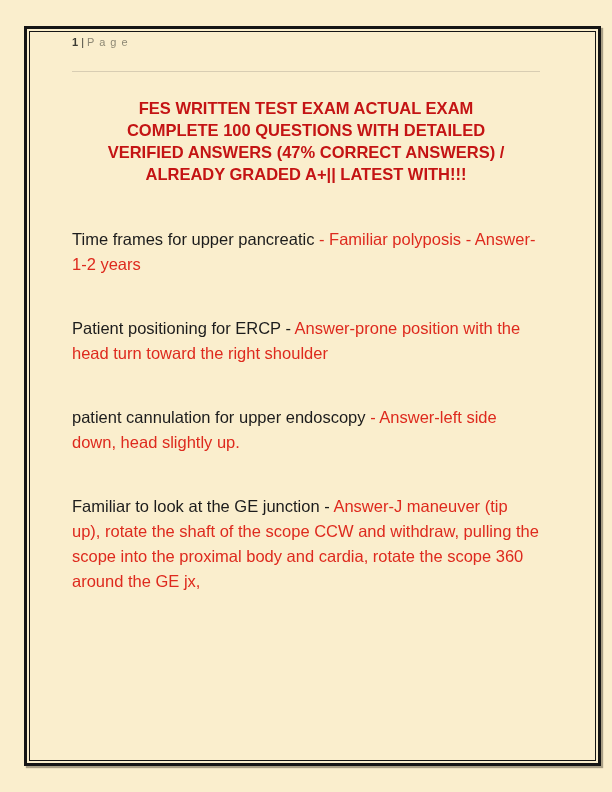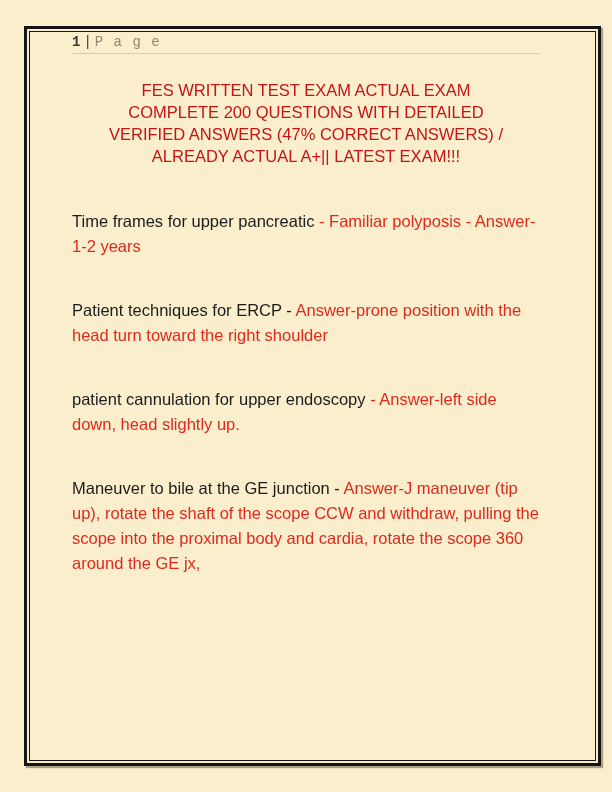--- a/index.html
+++ b/index.html
@@ -29,43 +29,42 @@
     box-shadow:2px 2px 1px rgba(70,62,48,0.45);
     background:var(--background);
   }
   .page-inner{
     width:100%; height:100%;
     border:1px solid var(--border-black);
     padding:4px 55px 0 42px;
     overflow:hidden;
   }
   .page-header{
-    font-size:14px;
+    font-size:11px;
     line-height:12px;
-    padding-bottom:5px;
+    padding-bottom:23px;
     border-bottom:1px solid var(--rule-color);
     color:var(--header-gray);
-    font-family:Liberation Mono, monospace;
   }
   .page-header .num{
     font-weight:bold;
     color:var(--header-dark);
   }
   .page-header .sep{
     color:var(--header-dark);
     padding:0 3px;
   }
   .page-header .lbl{
     letter-spacing:1px;
   }
   .doc-title{
     margin-top:25px;
     text-align:center;
     color:var(--title-red);
-    font-weight:normal;
+    font-weight:bold;
     font-size:16.5px;
     line-height:22px;
   }
   .doc-title .title-line{
     white-space:nowrap;
   }
   .qa-list{
     margin-top:42px;
   }
   .qa-item{
@@ -83,26 +82,26 @@
 
 <div class="page-frame">
   <div class="page-inner">
 
     <div class="page-header">
       <span class="num">1</span><span class="sep">|</span><span class="lbl">P a g e</span>
     </div>
 
     <div class="doc-title">
       <div class="title-line">FES WRITTEN TEST EXAM ACTUAL EXAM</div>
-      <div class="title-line">COMPLETE 200 QUESTIONS WITH DETAILED</div>
+      <div class="title-line">COMPLETE 100 QUESTIONS WITH DETAILED</div>
       <div class="title-line">VERIFIED ANSWERS (47% CORRECT ANSWERS) /</div>
-      <div class="title-line">ALREADY ACTUAL A+|| LATEST EXAM!!!</div>
+      <div class="title-line">ALREADY GRADED A+|| LATEST WITH!!!</div>
     </div>
 
     <div class="qa-list">
       <p class="qa-item"><span class="question">Time frames for upper pancreatic </span><span class="answer">- Familiar polyposis - Answer-1-2 years</span></p>
-      <p class="qa-item"><span class="question">Patient techniques for ERCP - </span><span class="answer">Answer-prone position with the head turn toward the right shoulder</span></p>
+      <p class="qa-item"><span class="question">Patient positioning for ERCP - </span><span class="answer">Answer-prone position with the head turn toward the right shoulder</span></p>
       <p class="qa-item"><span class="question">patient cannulation for upper endoscopy </span><span class="answer">- Answer-left side down, head slightly up.</span></p>
-      <p class="qa-item"><span class="question">Maneuver to bile at the GE junction - </span><span class="answer">Answer-J maneuver (tip up), rotate the shaft of the scope CCW and withdraw, pulling the scope into the proximal body and cardia, rotate the scope 360 around the GE jx,</span></p>
+      <p class="qa-item"><span class="question">Familiar to look at the GE junction - </span><span class="answer">Answer-J maneuver (tip up), rotate the shaft of the scope CCW and withdraw, pulling the scope into the proximal body and cardia, rotate the scope 360 around the GE jx,</span></p>
     </div>
 
   </div>
 </div>
 
 </body></html>

